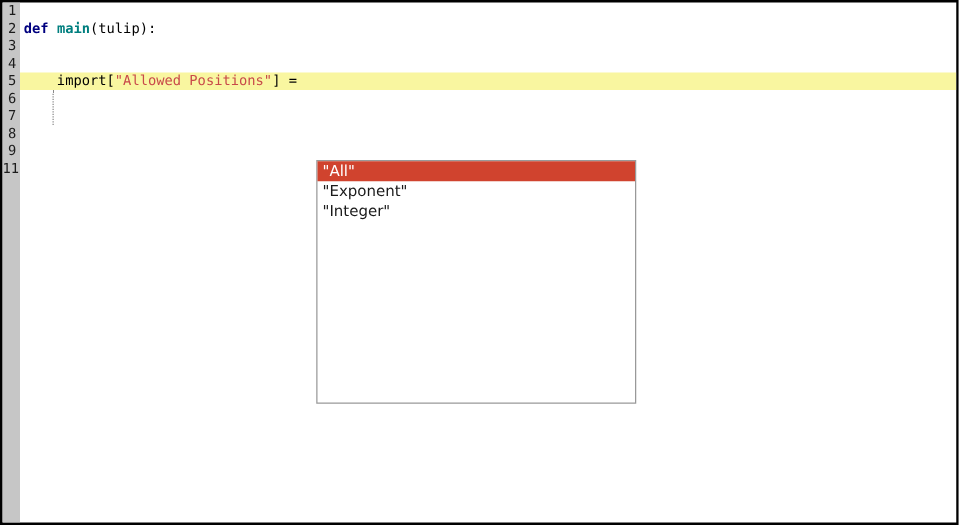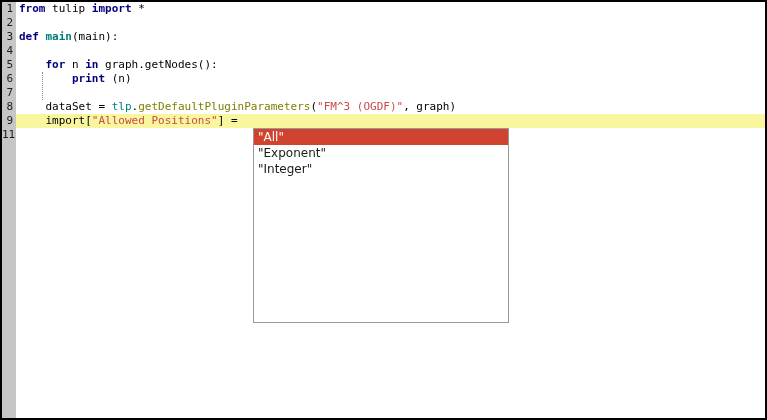--- a/index.html
+++ b/index.html
@@ -90,28 +90,24 @@
       <div class="ln">3</div>
       <div class="ln">4</div>
       <div class="ln">5</div>
       <div class="ln">6</div>
       <div class="ln">7</div>
       <div class="ln">8</div>
       <div class="ln">9</div>
       <div class="ln">11</div>
     </div>
   <div class="code-area">
-      <div class="cl"><span class="tk-kw">from</span><span class="tk-pl"> tulip </span><span class="tk-kw">import</span><span class="tk-pl"> *</span></div>
       <div class="cl"></div>
-      <div class="cl"><span class="tk-kw">def</span><span class="tk-pl"> </span><span class="tk-func">main</span><span class="tk-pl">(main):</span></div>
+      <div class="cl"><span class="tk-kw">def</span><span class="tk-pl"> </span><span class="tk-func">main</span><span class="tk-pl">(tulip):</span></div>
       <div class="cl"></div>
-      <div class="cl"><span class="tk-pl">    </span><span class="tk-kw">for</span><span class="tk-pl"> n </span><span class="tk-kw">in</span><span class="tk-pl"> graph.getNodes():</span></div>
-      <div class="cl"><span class="tk-pl">        </span><span class="tk-kw">print</span><span class="tk-pl"> (n)</span></div>
       <div class="cl"></div>
-      <div class="cl"><span class="tk-pl">    dataSet = </span><span class="tk-mod">tlp</span><span class="tk-pl">.</span><span class="tk-meth">getDefaultPluginParameters</span><span class="tk-pl">(</span><span class="tk-str">"FM^3 (OGDF)"</span><span class="tk-pl">, graph)</span></div>
       <div class="cl hl"><span class="tk-pl">    import[</span><span class="tk-str">"Allowed Positions"</span><span class="tk-pl">] = </span></div>
       <div class="cl"></div>
     </div>
   <div class="indent-guide"></div>
   <div class="popup">
       <div class="pi sel">"All"</div>
       <div class="pi">"Exponent"</div>
       <div class="pi">"Integer"</div>
     </div>
 </div>

